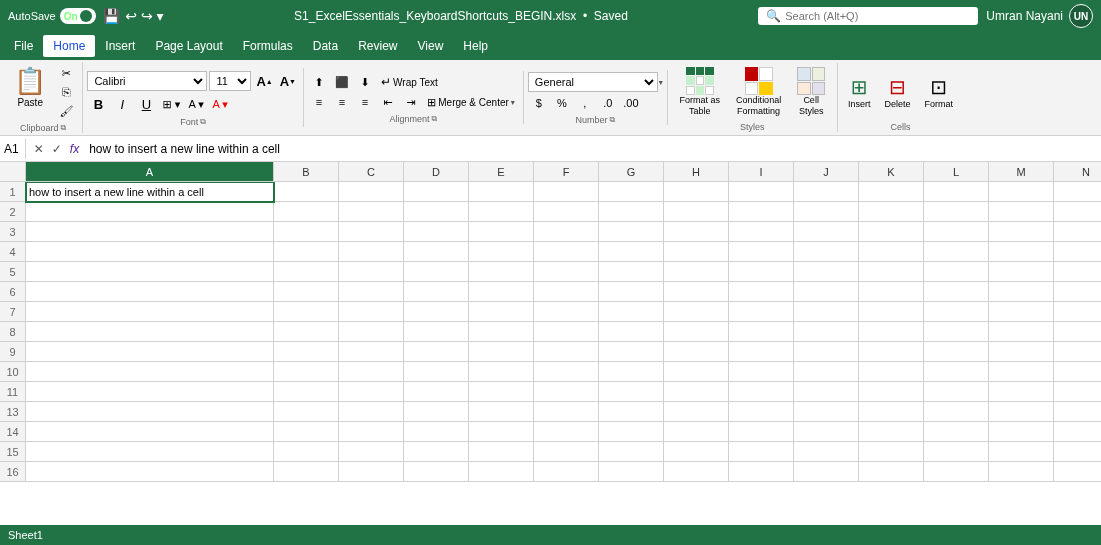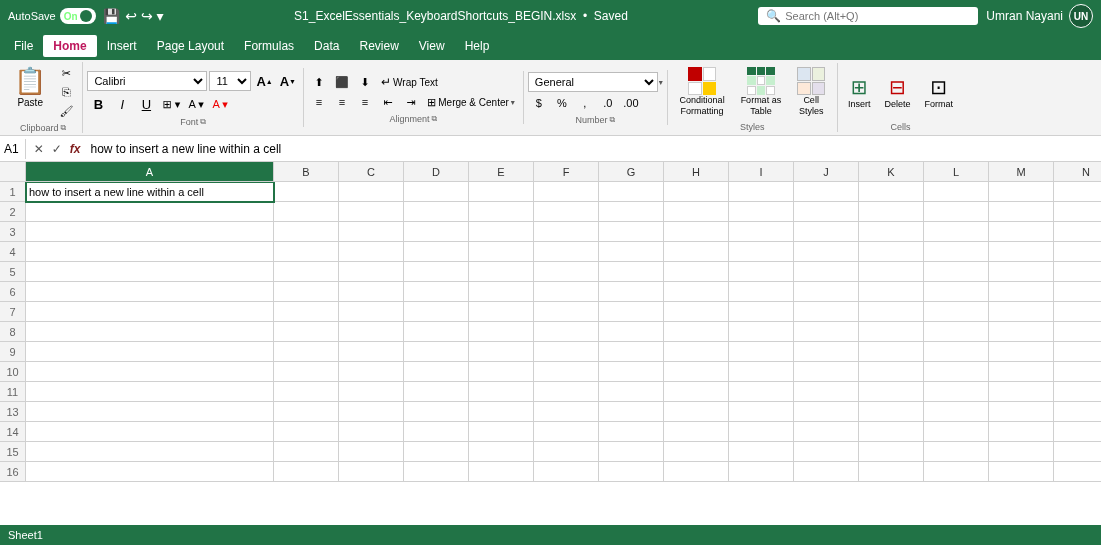--- a/index.html
+++ b/index.html
@@ -39,21 +39,21 @@
     }
 
     
     #menu-bar {
       display: flex; align-items: center; background: #217346; color: #fff;
       height: 28px; padding: 0 4px;
     }
     #menu-bar .menu-item {
       padding: 4px 10px; cursor: pointer; font-size: 12px; border-radius: 2px;
     }
-    #menu-bar .menu-item.active { background: #fff; color: #be185d; font-weight: 700; }
+    #menu-bar .menu-item.active { background: #fff; color: #1d4ed8; font-weight: 400; }
 
     
     #ribbon {
       background: #f3f3f3; border-bottom: 1px solid #d0d0d0;
       padding: 2px 4px 0 4px;
     }
     .ribbon-row1 { display: flex; align-items: center; gap: 0; padding-bottom: 2px; }
     .ribbon-group {
       display: flex; flex-direction: column; align-items: center;
       border-right: 1px solid #d0d0d0; padding: 0 4px; position: relative;
@@ -365,44 +365,44 @@
       </div>
       <div class="ribbon-group-label">
         <span>Number</span>
         <span class="expand-icon">⧉</span>
       </div>
     </div>
 
     <div class="ribbon-group" style="min-width:170px;">
       <div class="ribbon-group-content styles-group-content" style="gap:4px; padding:2px 0; align-items:center;">
         <div class="big-btn">
-          <div class="big-icon" style="display:grid;grid-template-columns:1fr 1fr;gap:1px;width:28px;height:28px;">
-            <div style="background:#c00000;"></div>
-              <div style="background:#fff;border:1px solid #ccc;"></div>
-            <div style="background:#fff;border:1px solid #ccc;"></div>
-              <div style="background:#ffcc00;"></div>
-          </div>
-          <div class="big-label">Conditional<br>Formatting</div>
-        </div>
-        <div class="big-btn">
           <div class="big-icon" style="display:grid;grid-template-columns:1fr 1fr 1fr;gap:1px;width:28px;height:28px;">
             <div style="background:#217346;"></div>
               <div style="background:#217346;"></div>
               <div style="background:#217346;"></div>
             <div style="background:#c6efce;"></div>
               <div style="background:#fff;border:1px solid #ccc;"></div>
               <div style="background:#c6efce;"></div>
             <div style="background:#fff;border:1px solid #ccc;"></div>
               <div style="background:#c6efce;"></div>
               <div style="background:#fff;border:1px solid #ccc;"></div>
           </div>
           <div class="big-label">Format as<br>Table</div>
         </div>
         <div class="big-btn">
           <div class="big-icon" style="display:grid;grid-template-columns:1fr 1fr;gap:1px;width:28px;height:28px;">
+            <div style="background:#c00000;"></div>
+              <div style="background:#fff;border:1px solid #ccc;"></div>
+            <div style="background:#fff;border:1px solid #ccc;"></div>
+              <div style="background:#ffcc00;"></div>
+          </div>
+          <div class="big-label">Conditional<br>Formatting</div>
+        </div>
+        <div class="big-btn">
+          <div class="big-icon" style="display:grid;grid-template-columns:1fr 1fr;gap:1px;width:28px;height:28px;">
             <div style="background:#dce6f1;border:1px solid #bbb;"></div>
               <div style="background:#ebf1de;border:1px solid #bbb;"></div>
             <div style="background:#fde9d9;border:1px solid #bbb;"></div>
               <div style="background:#e4dfec;border:1px solid #bbb;"></div>
           </div>
           <div class="big-label">Cell<br>Styles</div>
         </div>
       </div>
       <div class="ribbon-group-label">
         <span>Styles</span>
@@ -433,21 +433,21 @@
 </div>
 
 <div id="formula-bar">
   <div class="cell-ref-box">
     <span>A1</span>
   </div>
   <div class="formula-bar-sep"></div>
   <div class="formula-icon-btns">
     <span class="formula-icon-btn">✕</span>
     <span class="formula-icon-btn">✓</span>
-    <span class="formula-icon-btn" style="font-style:italic; color:#7f1d1d;font-weight:bold;">fx</span>
+    <span class="formula-icon-btn" style="font-style:italic; color:#4c1d95;">fx</span>
   </div>
   <input type="text" id="formula-input" value="how to insert a new line within a cell" style="">
 </div>
 
 <div id="spreadsheet">
   <div id="col-headers">
     <div class="row-num-header"></div>
     <div class="col-header col-a selected">A</div>
     <div class="col-header col-b">B</div>
     <div class="col-header col-c">C</div>

